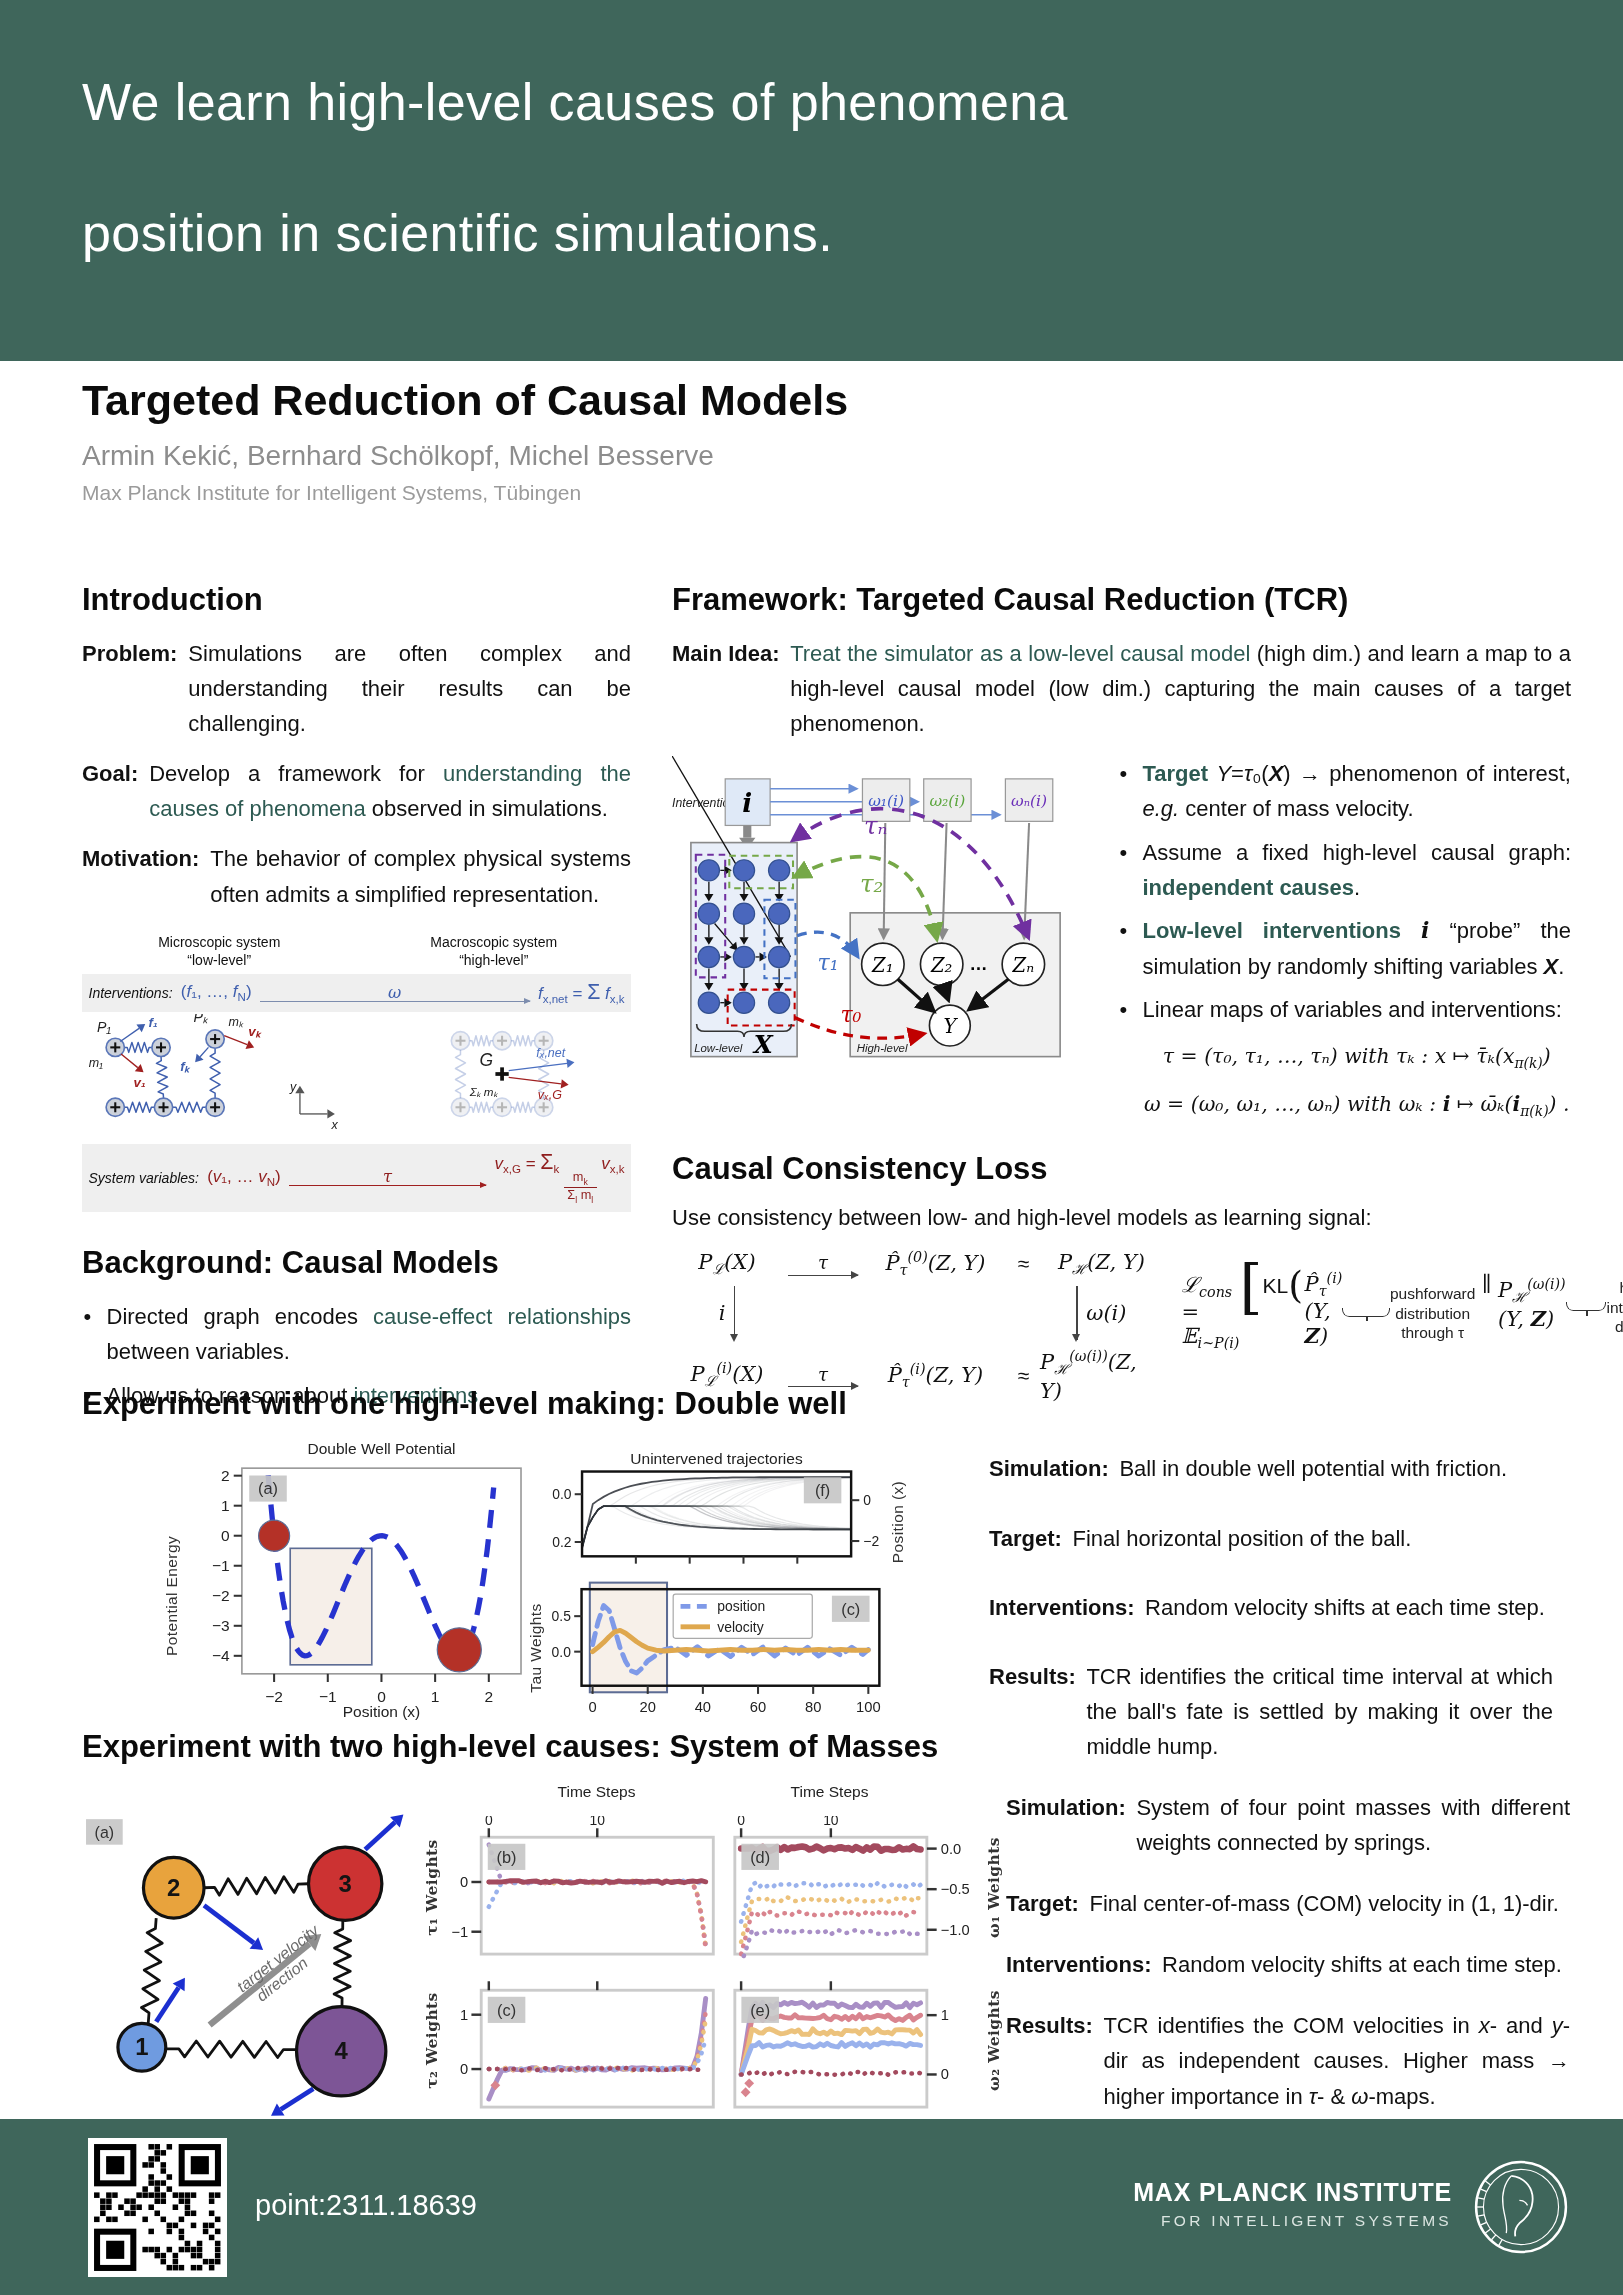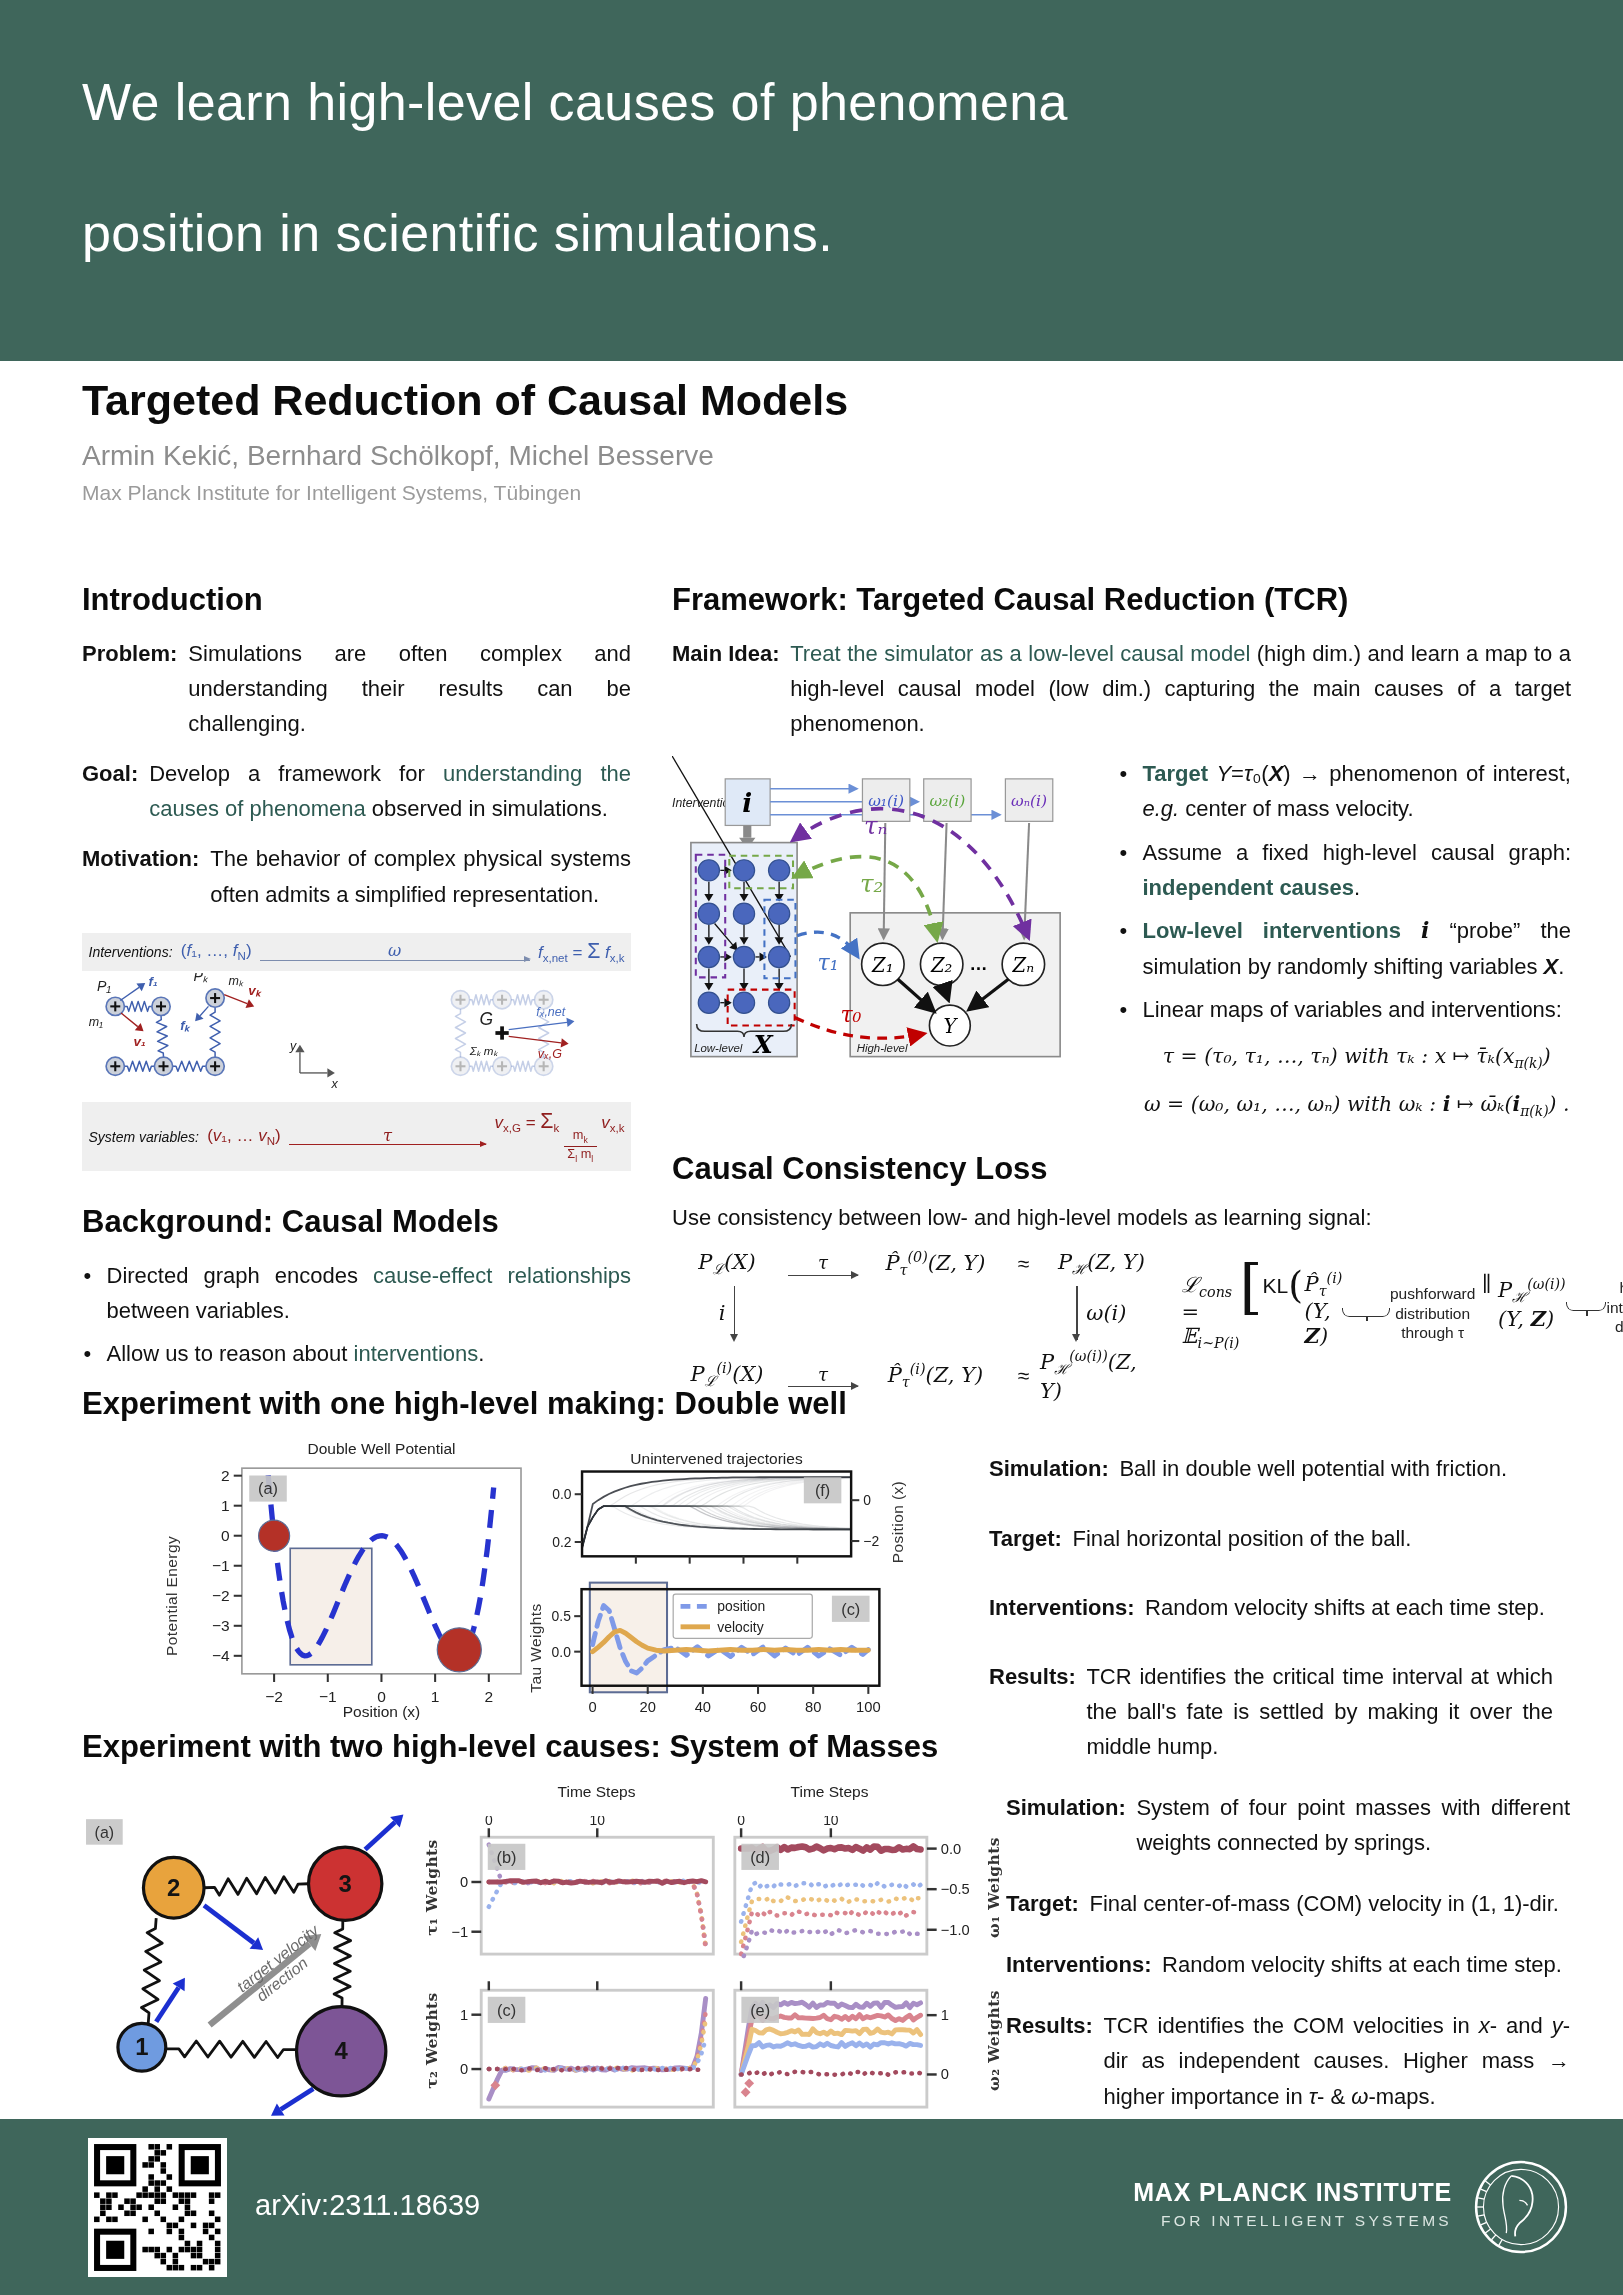--- a/index.html
+++ b/index.html
@@ -111,20 +111,24 @@
     <div class="kv">
       <span class="lbl">Goal:</span>
       <span class="val">Develop a framework for <span class="teal">understanding the causes of phenomena</span> observed in simulations.</span>
     </div>
     <div class="kv">
       <span class="lbl">Motivation:</span>
       <span class="val">The behavior of complex physical systems often admits a simplified representation.</span>
     </div>
 
     <div class="mmfig">
+      <div class="mmhead">
+        <div><span>Microscopic system</span><br><span>“low-level”</span></div>
+        <div><span>Macroscopic system</span><br><span>“high-level”</span></div>
+      </div>
       <div class="mmband">
         <span class="mlab">Interventions:</span>
         <span class="mmath blueM">(<i>f</i>₁, …, <i>f</i><sub>N</sub>)</span>
         <span class="mmarrow">
             <span class="alab blueM">ω</span>
             <span class="ln"></span>
           </span>
         <span class="mmath blueM"><i>f</i><sub>x,net</sub> = <span class="big">Σ</span> <i>f</i><sub>x,k</sub></span>
       </div>
       <svg id="svg-mm" viewBox="0 0 660 150" width="549" height="125" style="font-size:17px">
@@ -870,21 +874,21 @@
         <rect x="7" y="7" width="49" height="49" fill="#000"></rect>
         <rect x="14" y="14" width="35" height="35" fill="#fff"></rect>
         <rect x="21" y="21" width="21" height="21" fill="#000"></rect>
         <rect x="105" y="7" width="49" height="49" fill="#000"></rect>
         <rect x="112" y="14" width="35" height="35" fill="#fff"></rect>
         <rect x="119" y="21" width="21" height="21" fill="#000"></rect>
         <rect x="7" y="105" width="49" height="49" fill="#000"></rect>
         <rect x="14" y="112" width="35" height="35" fill="#fff"></rect>
         <rect x="21" y="119" width="21" height="21" fill="#000"></rect>
       </svg>
-    <div class="arxiv">arXiv:2311.18639</div>
+    <div class="arxiv">point:2311.18639</div>
     <div class="mpiname">
       <div class="n1">MAX PLANCK INSTITUTE</div>
       <div class="n2">FOR INTELLIGENT SYSTEMS</div>
     </div>
     <svg id="svg-mpi" viewBox="0 0 120 120" width="98" height="98" style="position:absolute;right:54px;top:39px;">
         <circle cx="60" cy="60" r="55" fill="none" stroke="#fff" stroke-width="3"></circle>
         <circle cx="60" cy="60" r="46" fill="none" stroke="#fff" stroke-width="1.4"></circle>
         <path d="M 48,22 C 66,24 76,38 74,54 C 73,66 66,74 58,80 C 54,84 52,90 53,96" fill="none" stroke="#fff" stroke-width="2.2"></path>
         <path d="M 48,22 C 40,30 36,44 38,58 C 39,70 44,80 42,92" fill="none" stroke="#fff" stroke-width="1.6"></path>
         <path d="M 58,52 C 62,52 66,54 68,58" fill="none" stroke="#fff" stroke-width="1.6"></path>

